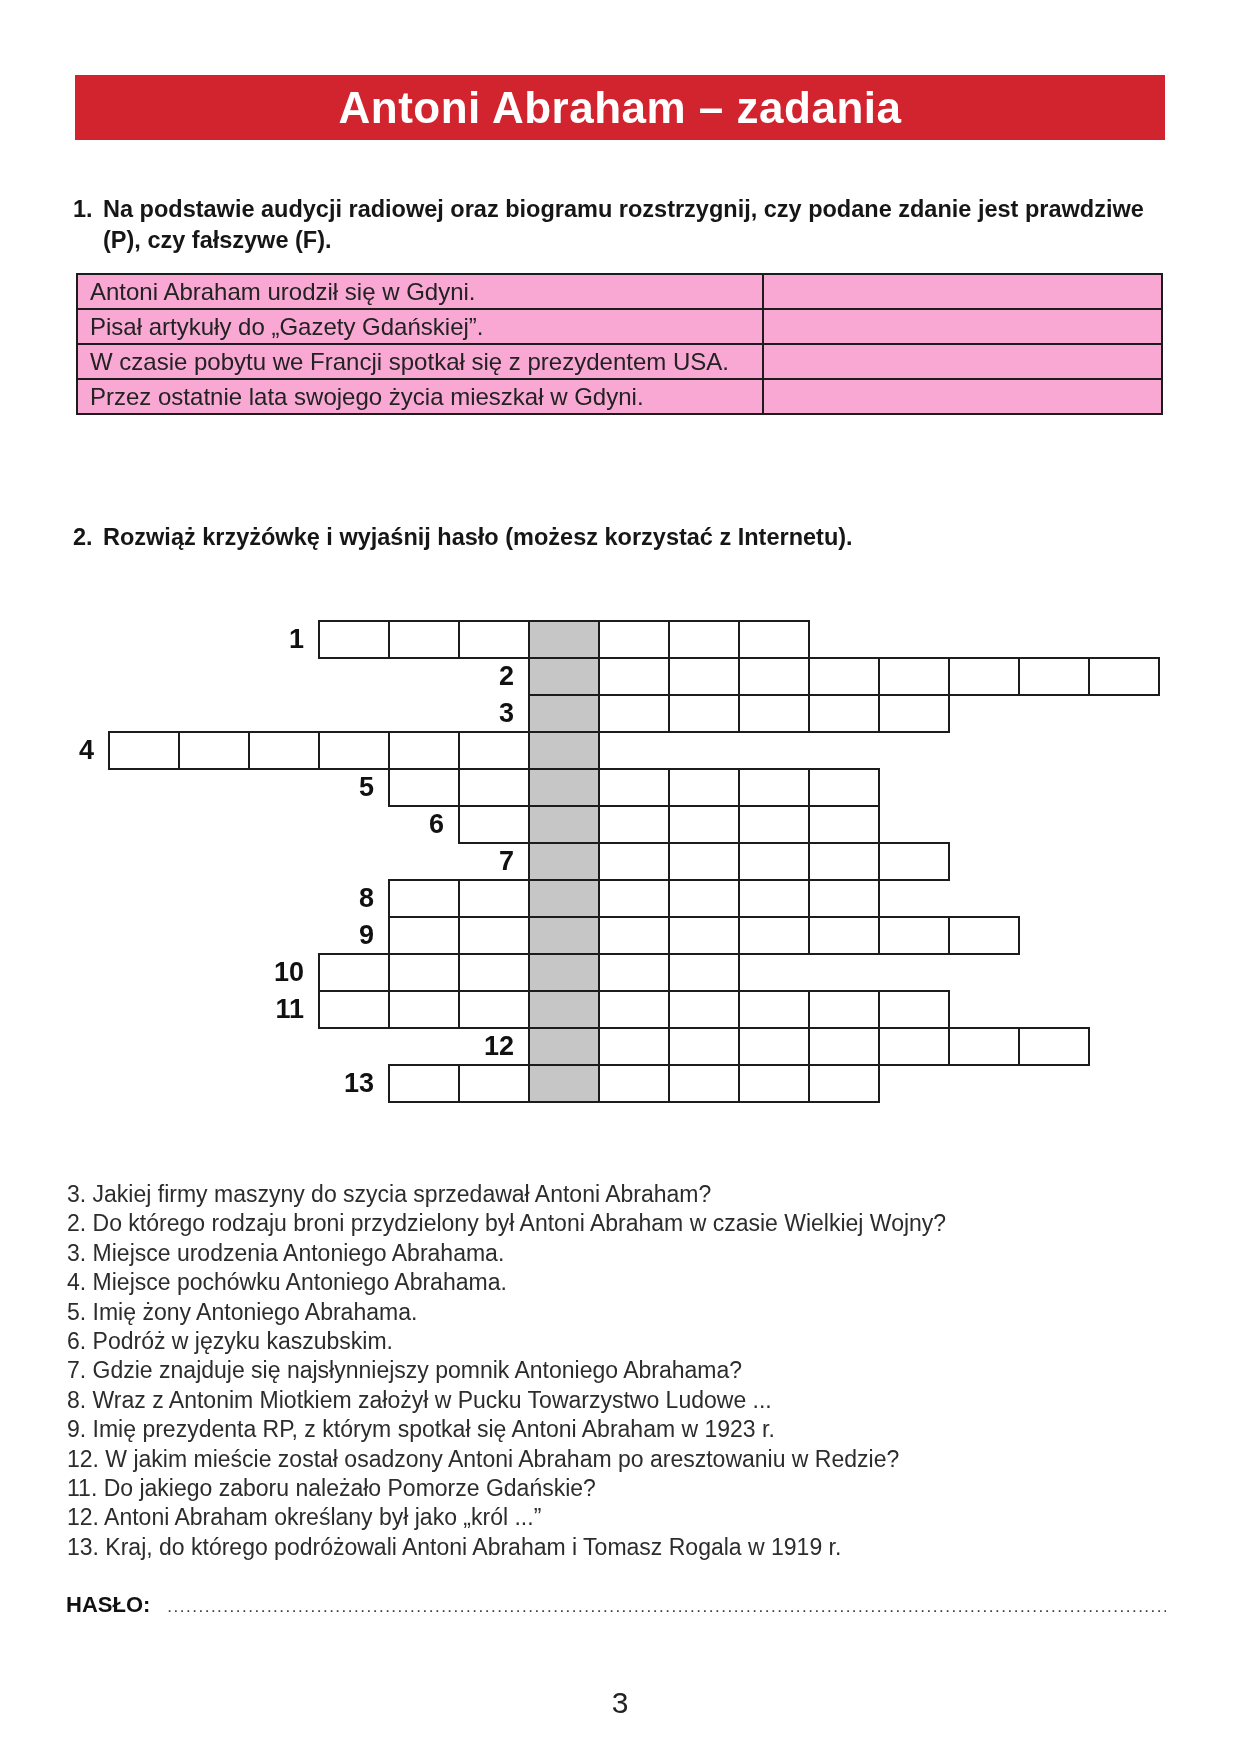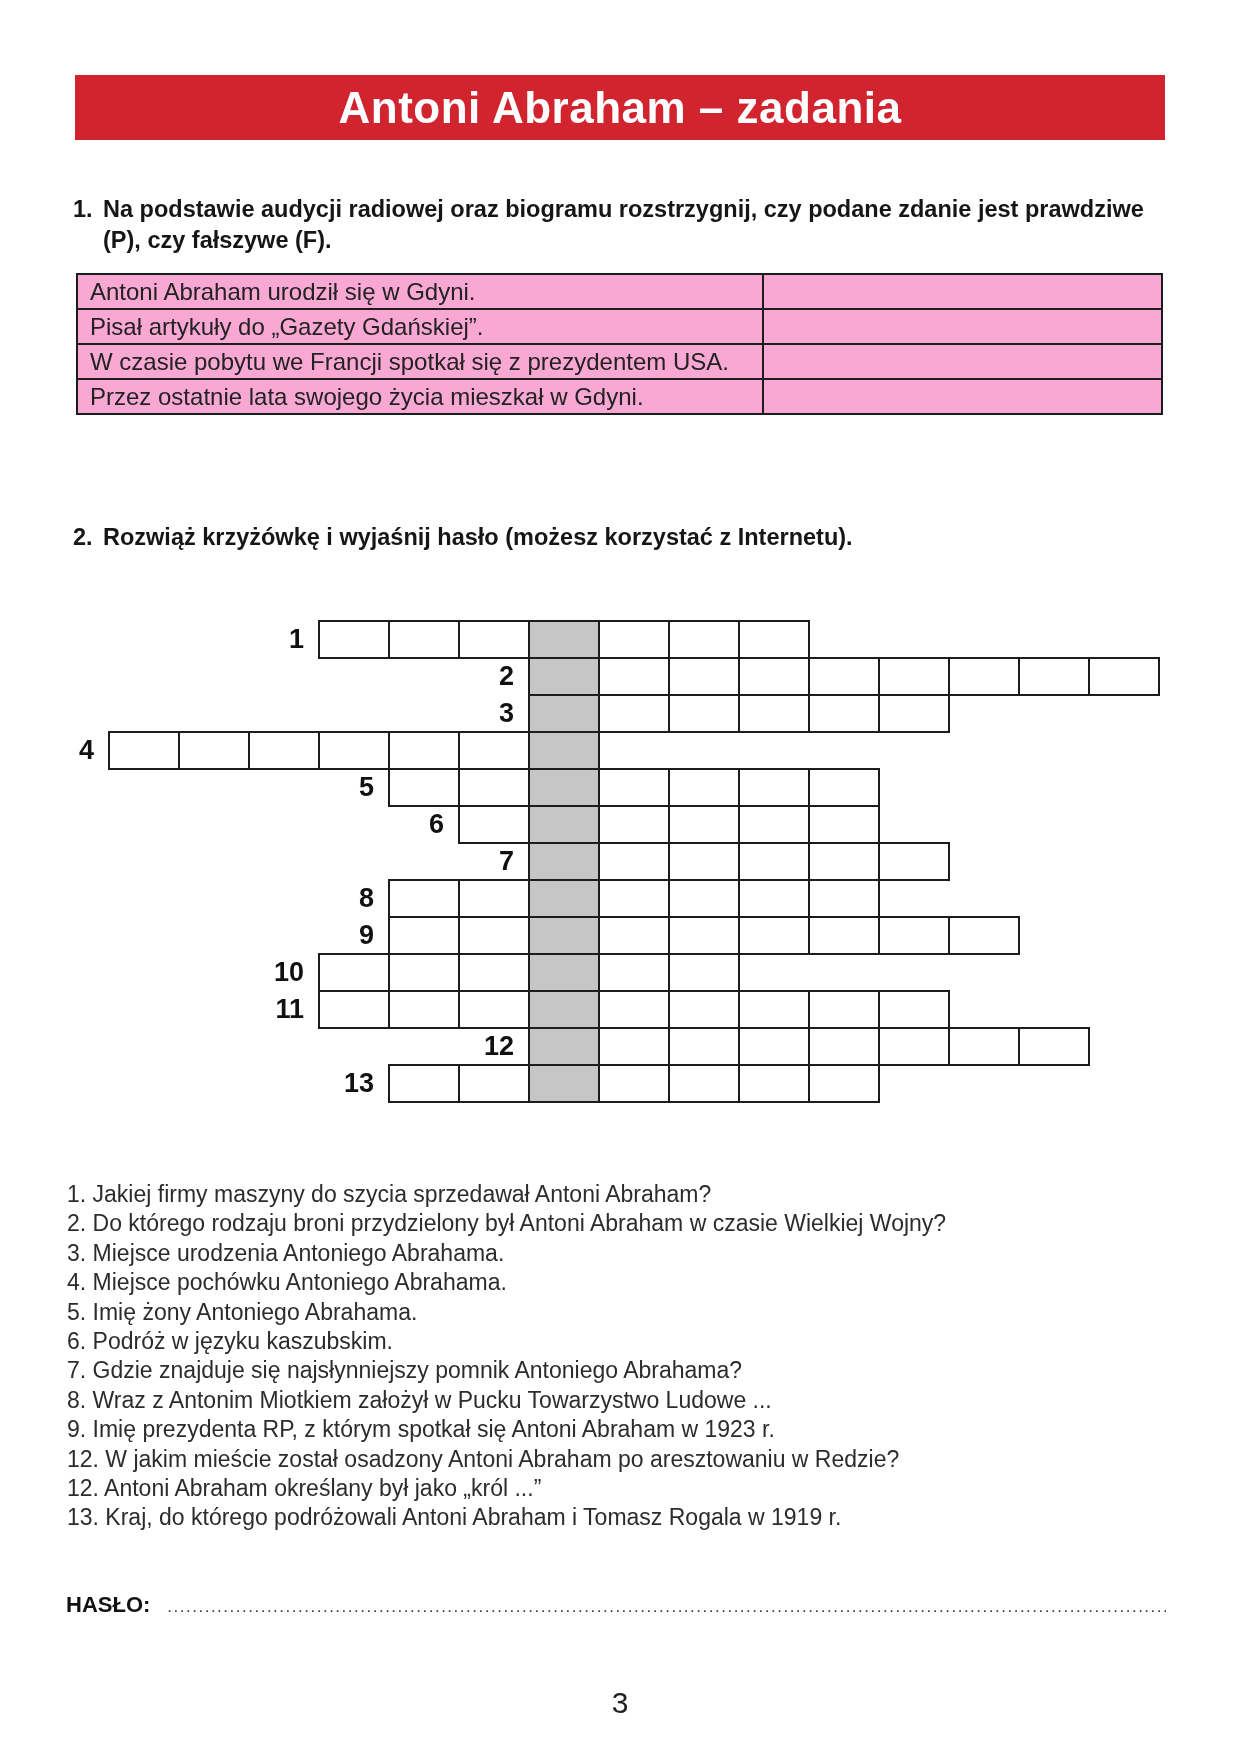--- a/index.html
+++ b/index.html
@@ -206,30 +206,31 @@
         <div class="cw-cell"></div>
         <div class="cw-cell shaded" style="background: rgb(198, 198, 198);"></div>
         <div class="cw-cell"></div>
         <div class="cw-cell"></div>
         <div class="cw-cell"></div>
         <div class="cw-cell"></div>
       </div>
     </div>
 
   <div class="clues" id="clues">
-      <div class="clue">1. Jakiej firmy maszyny do szycia sprzedawał Antoni Abraham?</div>
+      <div class="clue">3. Jakiej firmy maszyny do szycia sprzedawał Antoni Abraham?</div>
       <div class="clue">2. Do którego rodzaju broni przydzielony był Antoni Abraham w czasie Wielkiej Wojny?</div>
       <div class="clue">3. Miejsce urodzenia Antoniego Abrahama.</div>
       <div class="clue">4. Miejsce pochówku Antoniego Abrahama.</div>
       <div class="clue">5. Imię żony Antoniego Abrahama.</div>
       <div class="clue">6. Podróż w języku kaszubskim.</div>
       <div class="clue">7. Gdzie znajduje się najsłynniejszy pomnik Antoniego Abrahama?</div>
       <div class="clue">8. Wraz z Antonim Miotkiem założył w Pucku Towarzystwo Ludowe ...</div>
       <div class="clue">9. Imię prezydenta RP, z którym spotkał się Antoni Abraham w 1923 r.</div>
       <div class="clue">12. W jakim mieście został osadzony Antoni Abraham po aresztowaniu w Redzie?</div>
+      <div class="clue">11. Do jakiego zaboru należało Pomorze Gdańskie?</div>
       <div class="clue">12. Antoni Abraham określany był jako „król ...”</div>
       <div class="clue">13. Kraj, do którego podróżowali Antoni Abraham i Tomasz Rogala w 1919 r.</div>
     </div>
 
   <div class="haslo-row">
     <span class="haslo-label">HASŁO:</span>
     <span class="haslo-dots">............................................................................................................................................................................................................................................................</span>
   </div>
 
   <div class="page-number">3</div>

